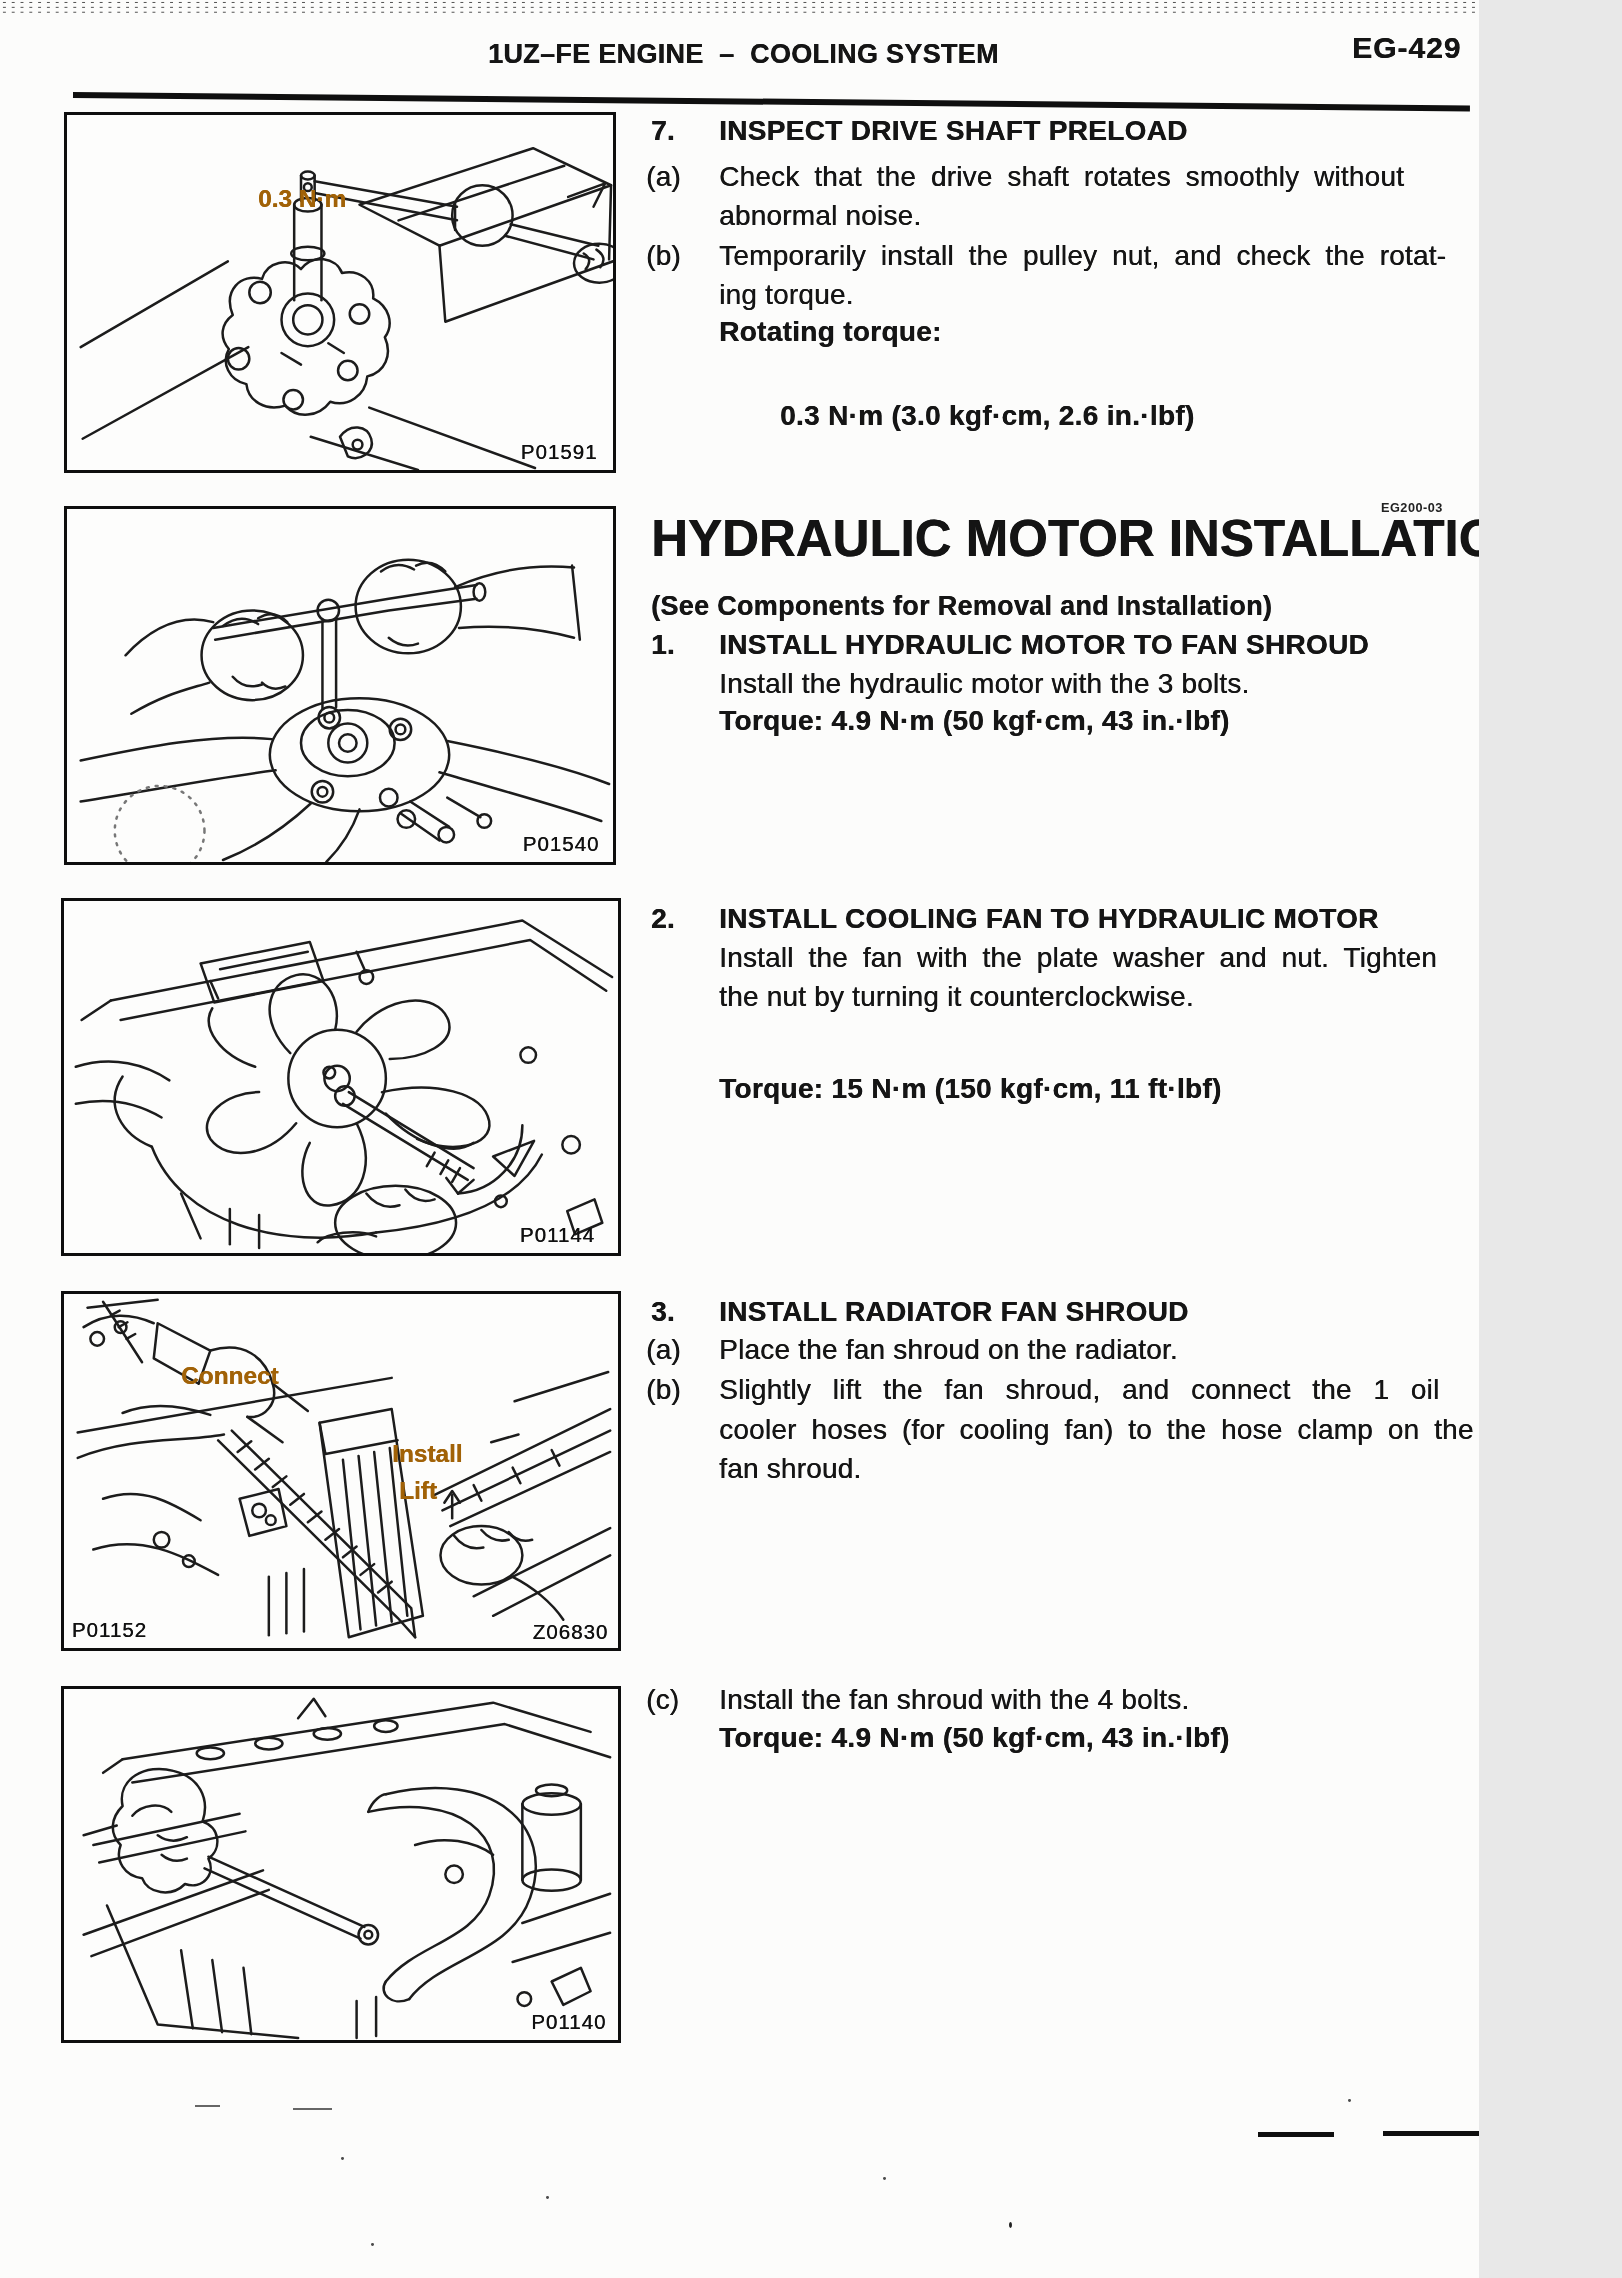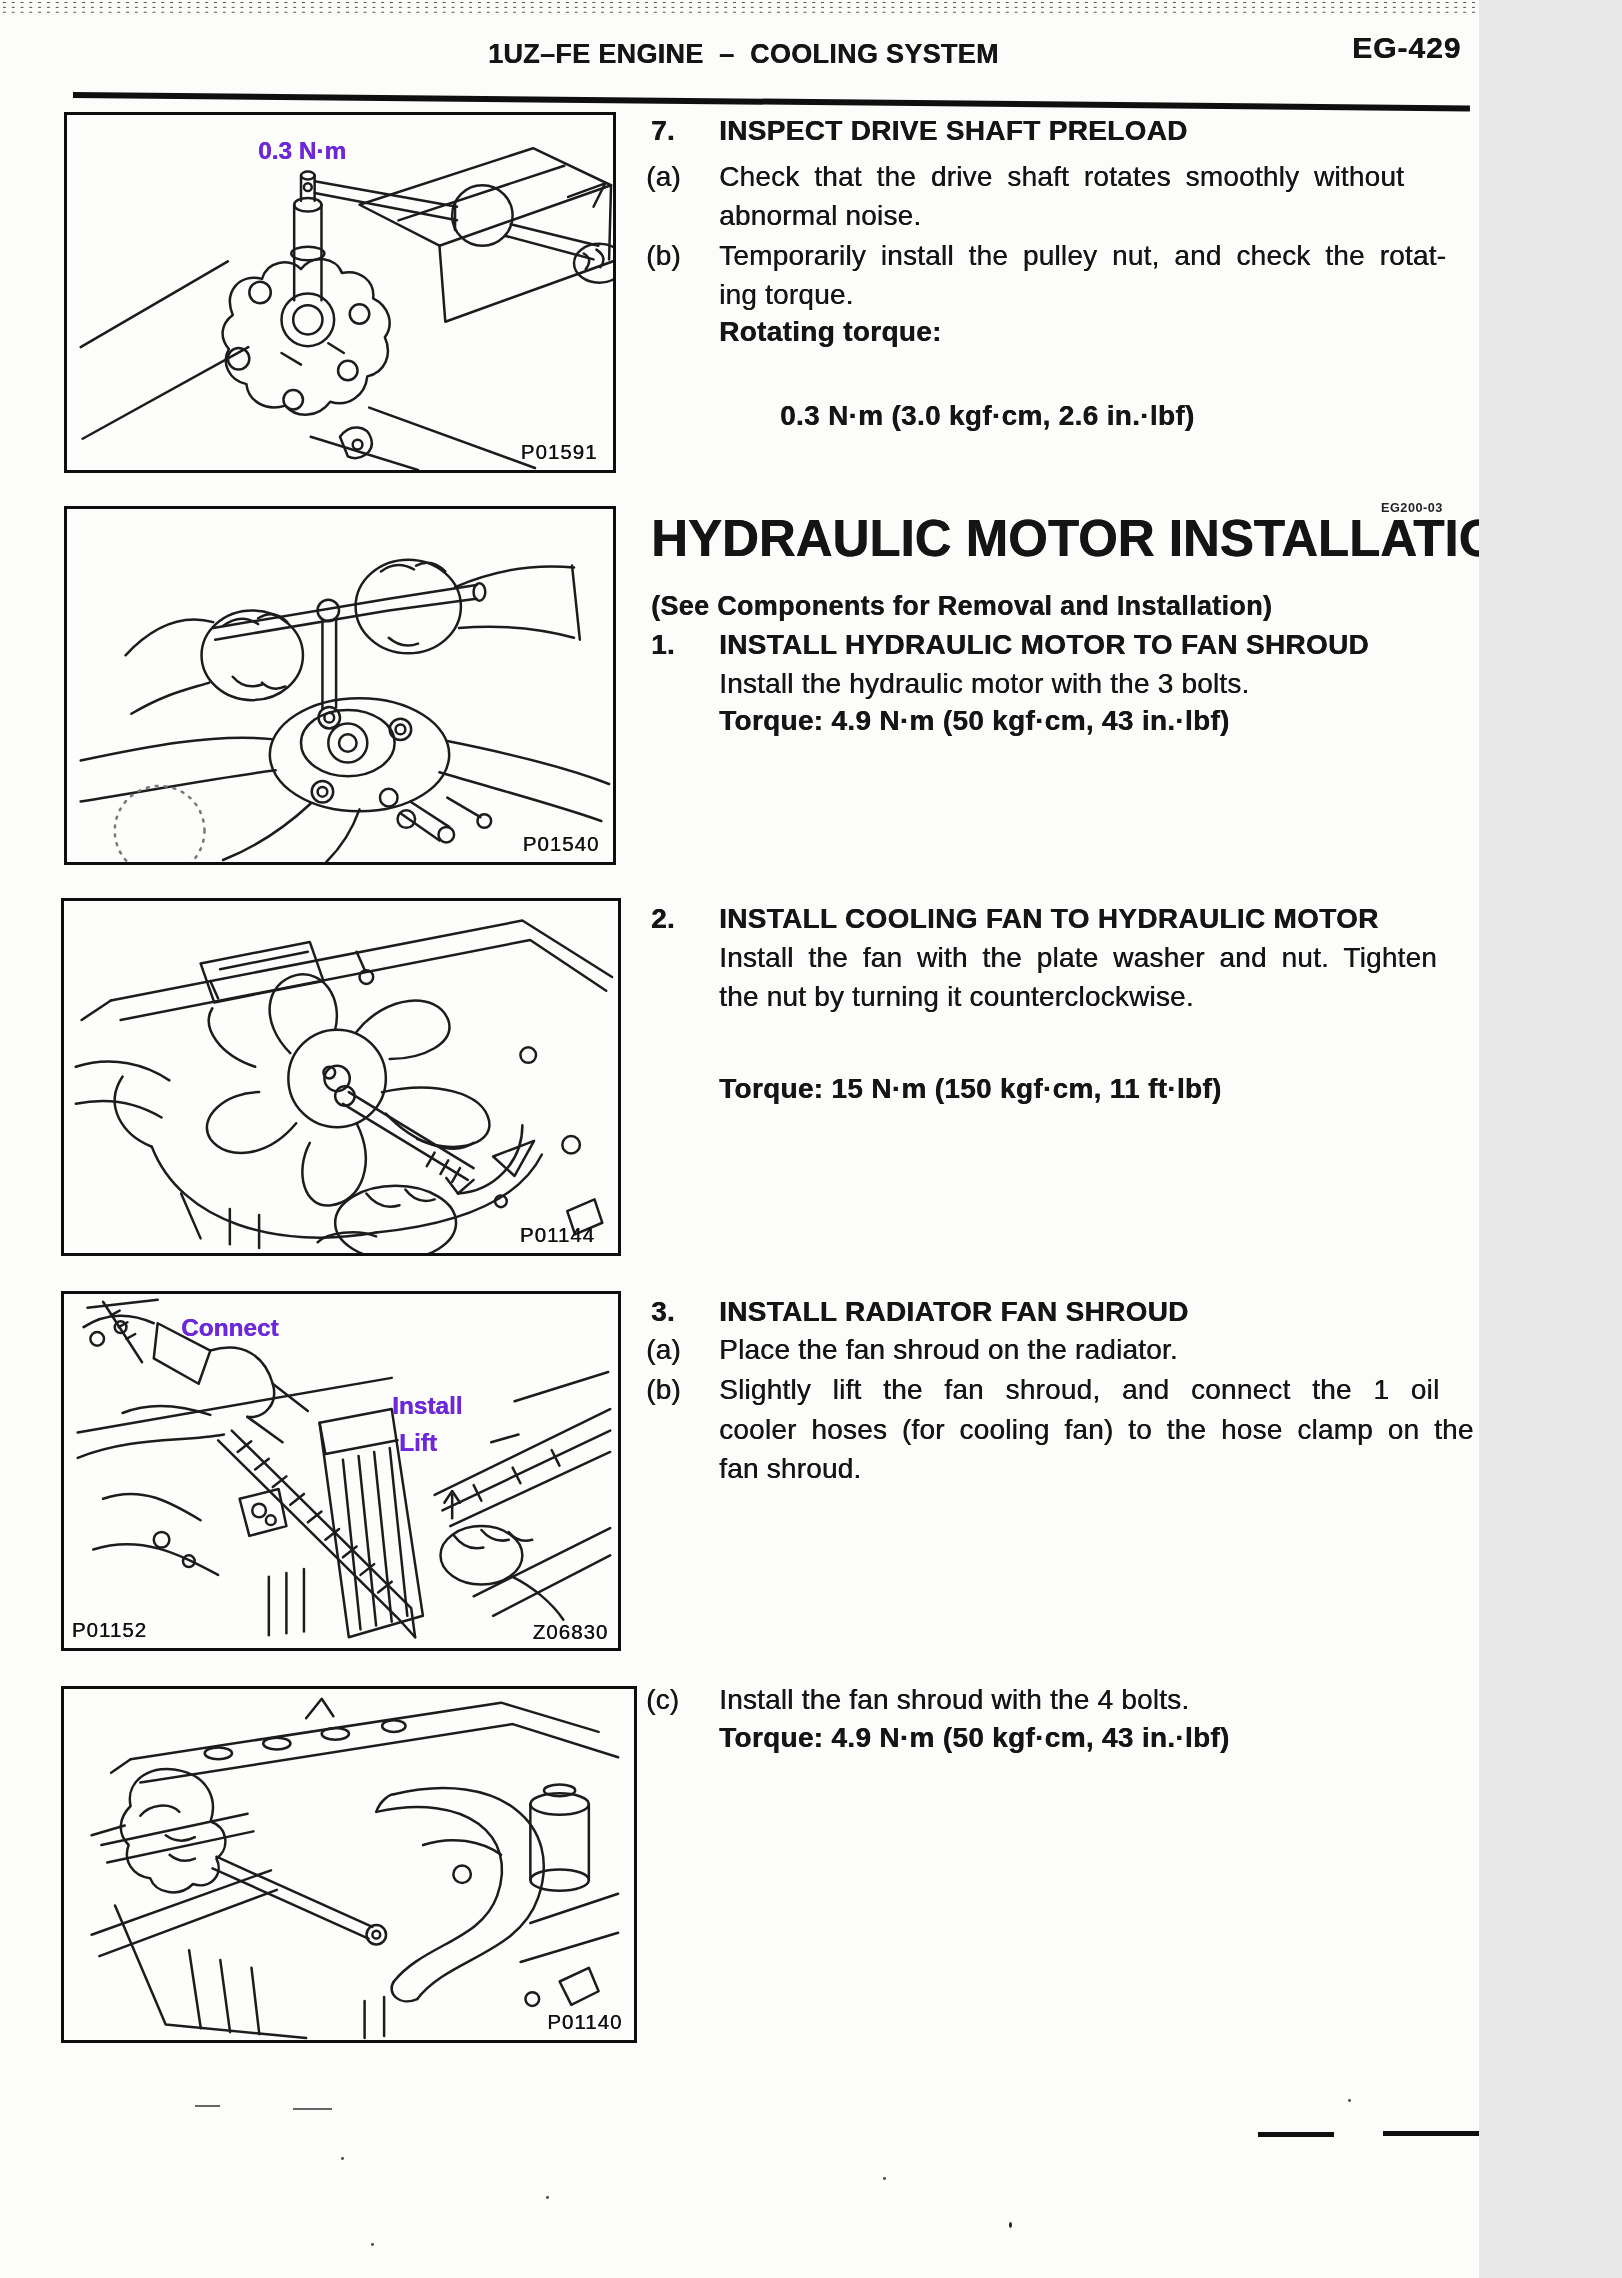--- a/index.html
+++ b/index.html
@@ -8,22 +8,22 @@
   .t{position:absolute;font-size:28px;white-space:pre;color:#151515;
      text-shadow:0.4px 0 0 currentColor;letter-spacing:0.2px;}
   .b{font-weight:700;letter-spacing:0.3px;}
   .just{word-spacing:6.8px;}
   .hd{position:absolute;font-size:51px;font-weight:700;letter-spacing:0px;white-space:pre;
       text-shadow:0.6px 0 0 currentColor;}
   .fig{position:absolute;border:3.9px solid #0e0e0e;background:#fdfdfc;}
   .fig svg{position:absolute;left:0;top:0;width:100%;height:100%;}
   .figcode{position:absolute;font-size:20.5px;font-weight:400;letter-spacing:1px;color:#111;
            text-shadow:0.4px 0 0 currentColor;}
-  .figlabel{position:absolute;font-size:24.4px;font-weight:700;color:#6d28d9;white-space:pre;
-           text-shadow:0.4px 0 0 currentColor;}
+  .figlabel{position:absolute;font-size:24.4px;font-weight:700;color:#a16207;white-space:pre;
+           text-shadow:0.4px 0 0 currentColor;margin-top:48px;}
   .rule{position:absolute;background:#0f0f0f;}
   .noise-top{position:absolute;left:0;top:0;width:1623px;height:12.7px;opacity:.8;
      background-image:radial-gradient(#222 1px,transparent 1.3px);background-size:8.8px 4.9px;}
   .corner-stipple{position:absolute;left:1517px;top:30px;width:70px;height:86px;
      background-image:radial-gradient(#1c1c1c 1.2px,transparent 1.6px);background-size:7.8px 7.8px;
      clip-path:polygon(0 0,100% 0,100% 100%);}
   .eg-tab{position:absolute;left:1495px;top:456px;width:90px;height:57px;
      background:repeating-linear-gradient(45deg,#141414 0 2.9px,#efefef 2.9px 5.4px);
      display:flex;align-items:center;justify-content:center;}
   .eg-tab span{color:#ffffff;font-weight:700;font-size:26px;letter-spacing:1px;opacity:.9;
@@ -255,21 +255,21 @@
       <path d="M462 110 L558 80"></path>
         <path d="M438 152 L466 144"></path>
     </svg>
     <div class="figlabel" style="left:117px;top:19.5px;">Connect</div>
     <div class="figlabel" style="left:328px;top:98px;">Install</div>
     <div class="figlabel" style="left:335px;top:135px;">Lift</div>
     <div class="figcode" style="left:7.8px;bottom:5.9px;">P01152</div>
     <div class="figcode" style="right:9.8px;bottom:3.9px;">Z06830</div>
   </div>
 
-  <div class="fig" style="left:61px;top:1686px;width:554px;height:351px;padding-left:16px;">
+  <div class="fig" style="left:61px;top:1686px;width:554px;height:351px;">
     <svg viewBox="0 0 568 360" fill="none" stroke="#1c1c1c" stroke-width="2.5" stroke-linecap="round" stroke-linejoin="round">
       <path d="M60 72 L440 14 L540 44"></path>
       <path d="M70 96 L452 36 L560 70"></path>
       <path d="M60 72 L40 86"></path>
       <ellipse cx="150" cy="66" rx="14" ry="6"></ellipse>
         <ellipse cx="210" cy="56" rx="14" ry="6"></ellipse>
       <ellipse cx="270" cy="46" rx="14" ry="6"></ellipse>
         <ellipse cx="330" cy="38" rx="12" ry="6"></ellipse>
       <path d="M240 30 L256 10 L268 28"></path>
       <path d="M60 120 C54 92 84 76 112 84 C138 90 150 112 142 136 C160 142 162 164 148 174 C156 190 142 206 124 200 C110 214 86 210 80 194 C62 192 52 176 58 160 C46 148 48 132 60 120 Z"></path>

